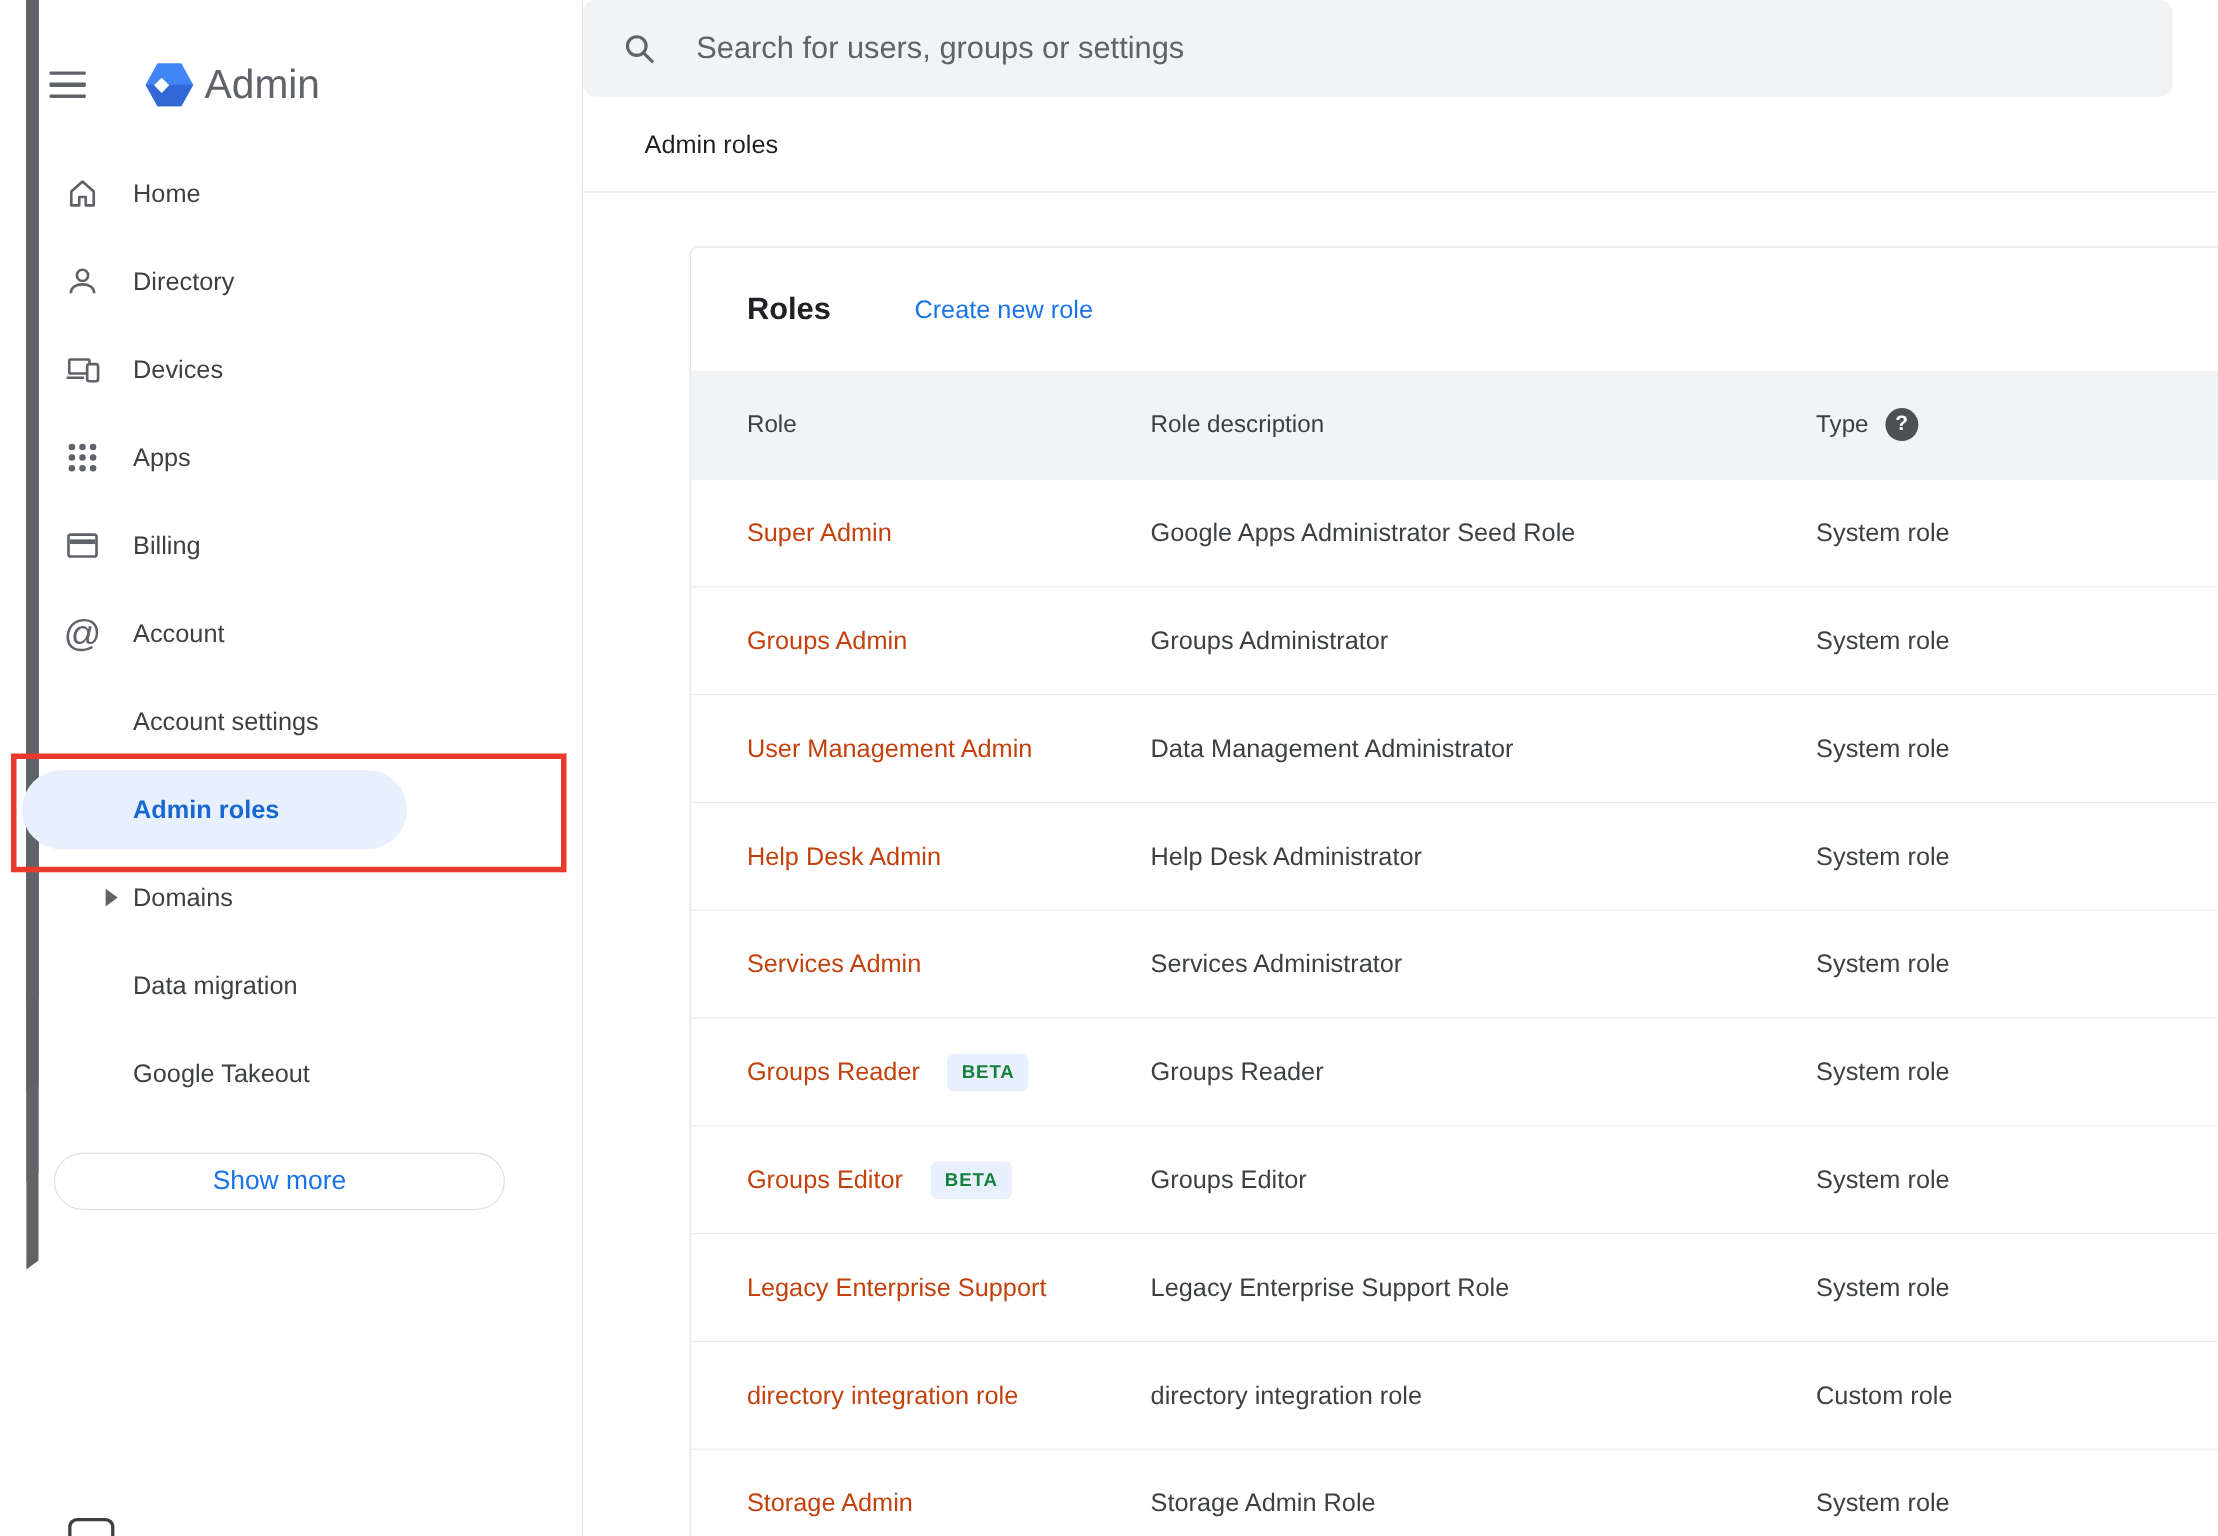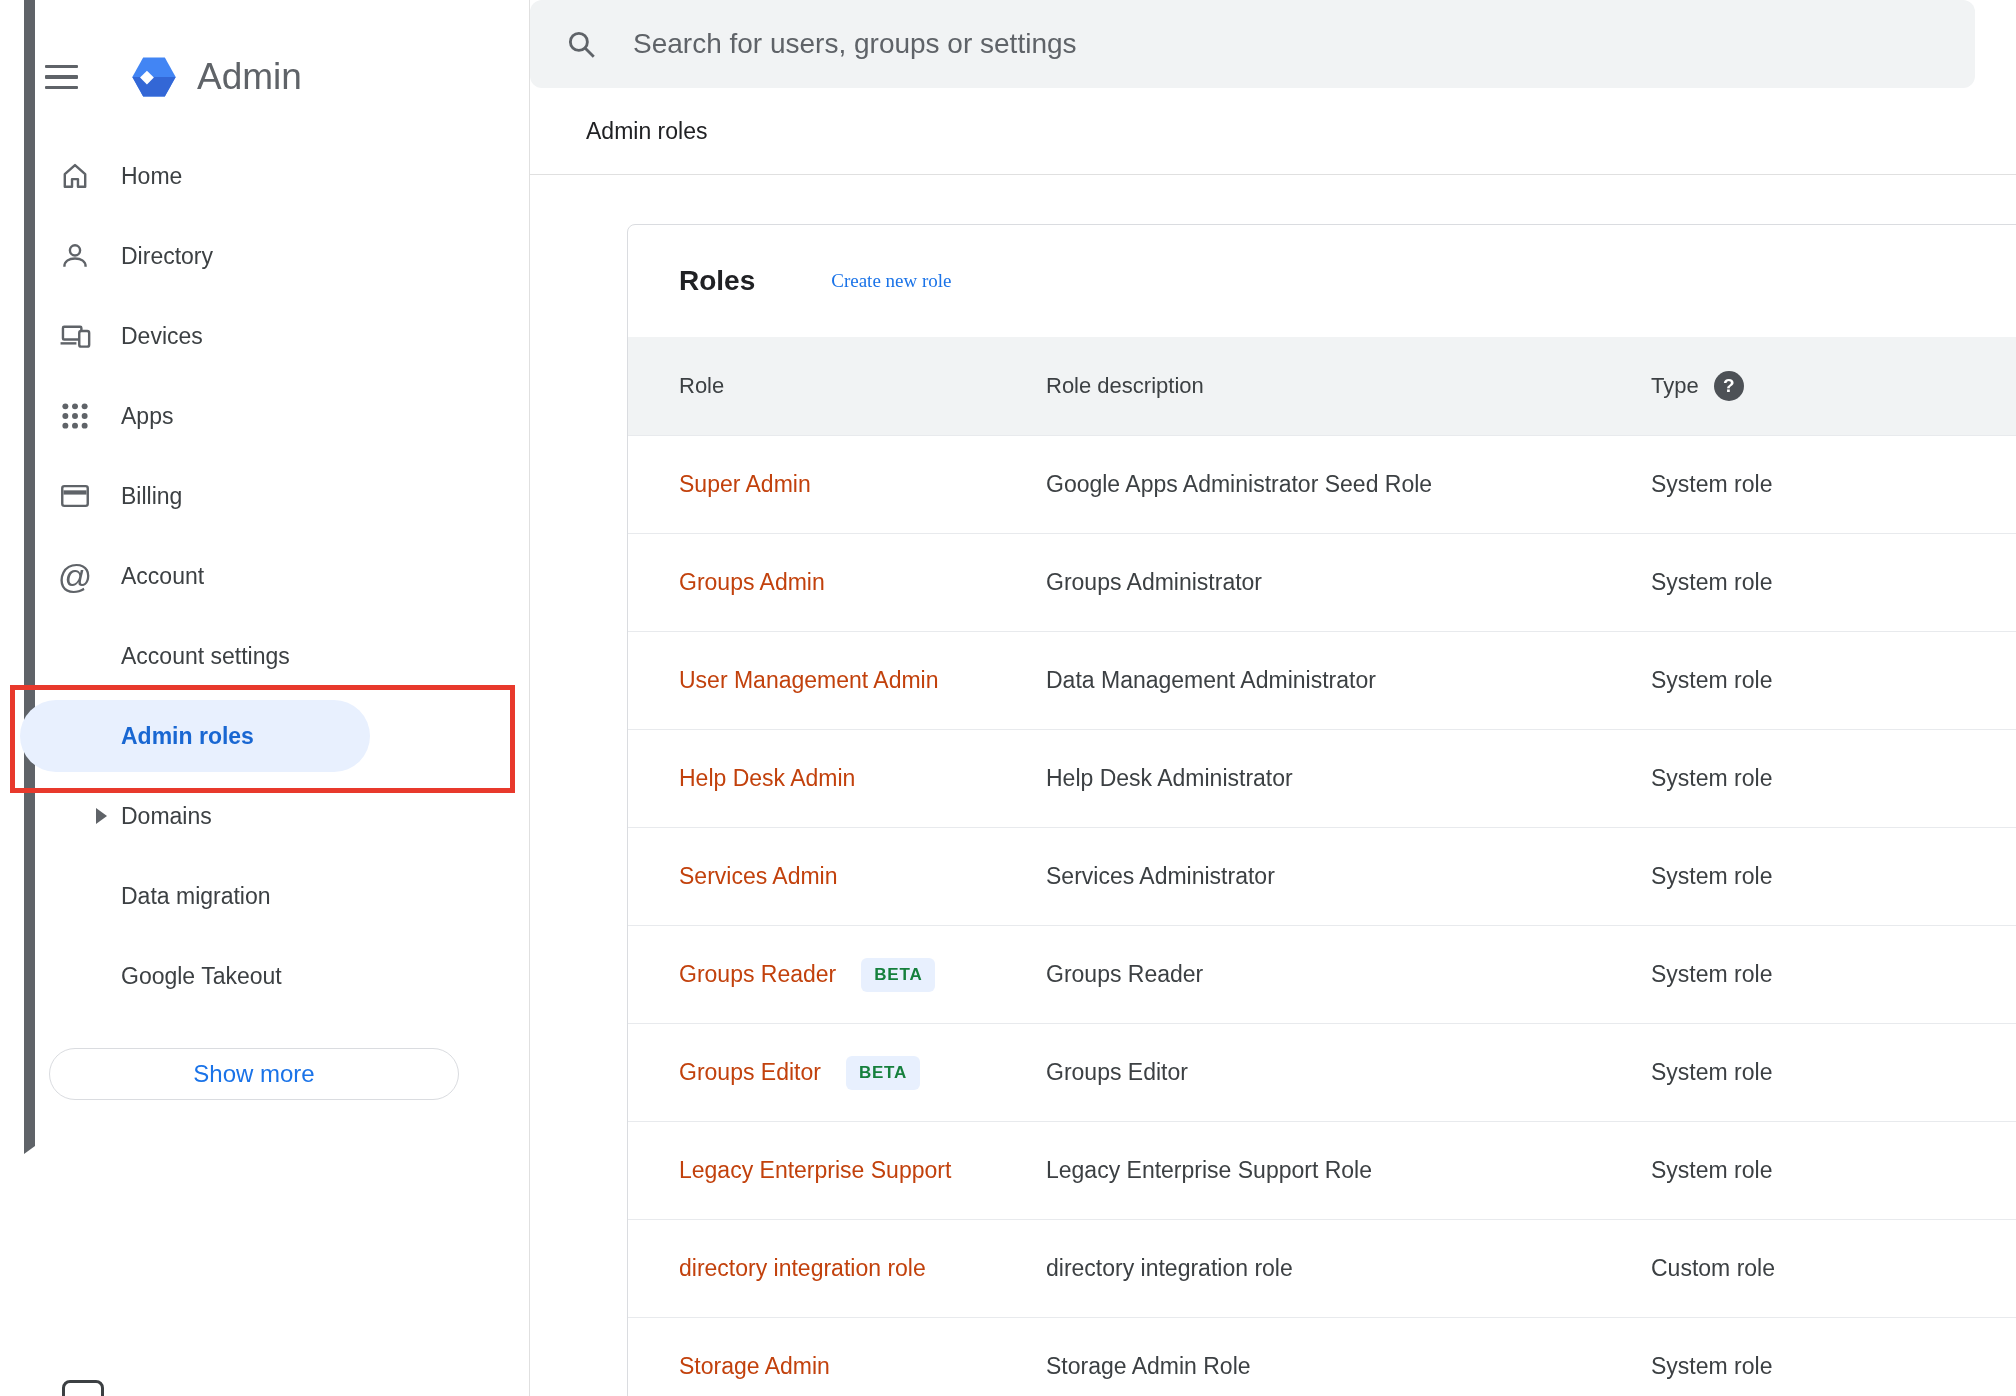--- a/index.html
+++ b/index.html
@@ -6,21 +6,21 @@
   html,body { width:2016px; height:1396px; overflow:hidden; background:#fff;
     font-family:"Liberation Sans", sans-serif; color:#202124; }
   a { text-decoration:none; }
 
   
   .sidebar { position:absolute; left:0; top:0; width:530px; height:1396px;
     border-right:1px solid #e0e0e0; background:#fff; }
   .sidebar-header { height:136px; padding:18px 0 0 45px; display:flex; align-items:center; }
   .hamburger { width:33px; display:flex; flex-direction:column; gap:7px; cursor:pointer; }
   .hamburger span { display:block; height:3.5px; background:#5f6368; border-radius:1px; }
-  .logo { display:flex; align-items:center; margin-left:50px; gap:17px; }
+  .logo { display:flex; align-items:center; margin-left:50px; gap:6px; }
   .logo-text { font-size:37px; color:#5f6368; }
 
   .nav { position:relative; }
   .nav-item { position:relative; height:80px; display:flex; align-items:center; cursor:pointer; }
   .nav-label { padding-left:121px; font-size:23px; color:#3c4043; position:relative; z-index:1; white-space:nowrap; }
   .nav-icon { position:absolute; left:56px; width:38px; height:38px; display:flex;
     align-items:center; justify-content:center; }
   .arrow { position:absolute; top:50%; transform:translateY(-50%); }
   .arrow.main { left:24px; }
   .arrow.sub  { left:96px; }
@@ -52,21 +52,21 @@
   .search-input::placeholder { color:#5f6368; opacity:1; }
 
   .breadcrumb-row { height:87px; display:flex; align-items:center; padding-left:56px;
     border-bottom:1px solid #e0e0e0; }
   .breadcrumb { font-size:23px; color:#202124; }
 
   .card { margin:49px 0 0 97px; width:1450px; background:#fff; border:1px solid #dadce0;
     border-radius:8px 8px 0 0; }
   .card-header { height:112px; display:flex; align-items:center; padding-left:51px; gap:76px; }
   .card-title { font-size:28px; font-weight:700; color:#202124; }
-  .create-link { font-size:19px; color:#1a73e8; cursor:pointer;font-family:Liberation Serif, serif; }
+  .create-link { font-size:23px; color:#1a73e8; cursor:pointer; }
 
   .thead, .trow { display:grid; grid-template-columns:367px 605px 1fr; align-items:center;
     padding-left:51px; height:98px; }
   .thead { background:#f1f3f4; font-size:22px; color:#3c4043; }
   .th-type { display:flex; align-items:center; gap:15px; }
   .help-icon { width:30px; height:30px; border-radius:50%; background:#4d5156; color:#fff;
     font-size:19px; font-weight:700; display:flex; align-items:center; justify-content:center;
     cursor:pointer; }
   .trow { border-top:1px solid #e8eaed; font-size:23px; background:#fff; }
   .td-role { display:flex; align-items:center; gap:25px; }

